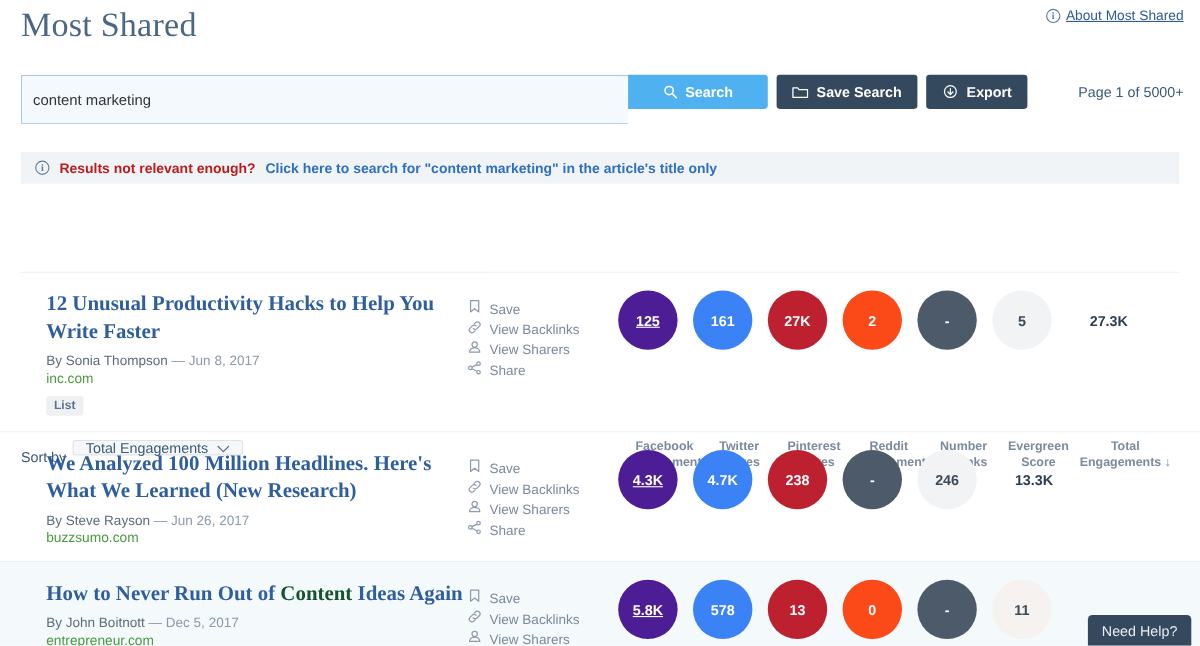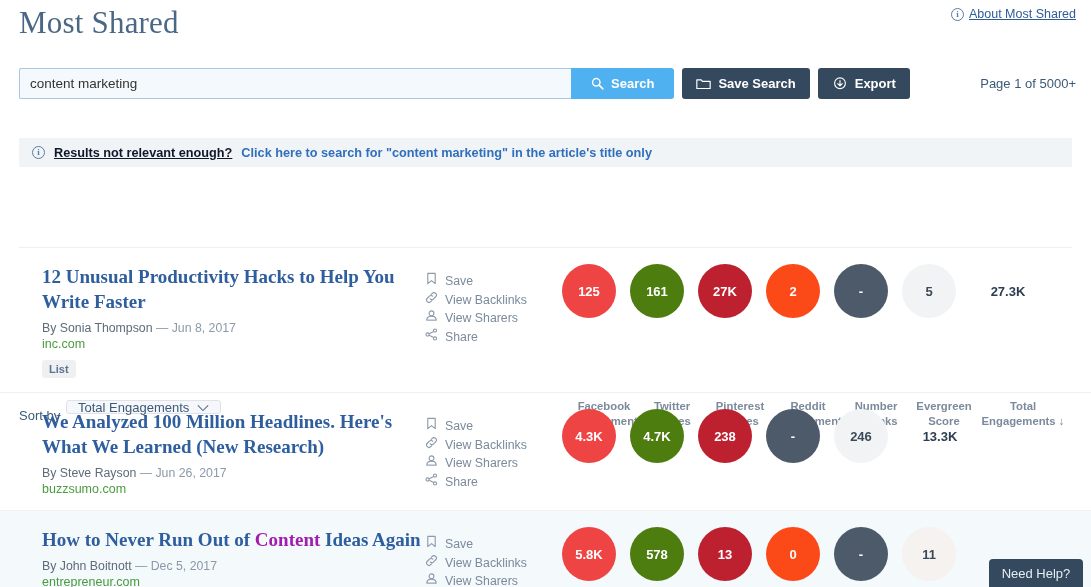--- a/index.html
+++ b/index.html
@@ -29,36 +29,36 @@
     display:inline-flex; align-items:center; justify-content:center;
     width: 13px; height: 13px; border-radius: 50%;
     border: 1px solid #5c7ca5; color: #5c7ca5;
     font-size: 9px; font-family: "Liberation Serif", serif; line-height: 1;
     font-weight: 700;
   }
 
   
   .search-row { position: absolute; left: 19px; top: 68px; display: flex; align-items: stretch; }
   .search-input {
-    width: 552px; height: 31px;
+    width: 552px; height: 45px;
     border: 1px solid #a9c6e2; border-right: none;
     background: #f4f9fd;
     padding: 0 10px;
     font-size: 13.5px; color: #333;
     font-family: "Liberation Sans", sans-serif;
     outline: none;
     border-radius: 2px 0 0 2px;
   }
   .btn {
     height: 31px; display: inline-flex; align-items: center; justify-content: center;
     gap: 7px; padding: 0 14px; font-size: 13px; font-weight: 700;
     color: #fff; border: none; border-radius: 3px; cursor: pointer;
     font-family: "Liberation Sans", sans-serif; white-space: nowrap;
   }
-  .btn-search { background: #4fb1f0; border-radius: 0 3px 3px 0; padding: 0 20px; }
+  .btn-search { background: #4fb1f0; border-radius: 0 3px 3px 0; padding: 0 32px; }
   .btn-dark { background: #34495e; margin-left: 8px; }
   .btn svg { display:block; }
 
   .page-count {
     position: absolute; right: 15px; top: 76px;
     font-size: 13px; color: #3c5a77;
   }
 
   .adv-search {
     position: absolute; left: 19px; top: 110px;
@@ -69,21 +69,21 @@
 
   
   .banner {
     position: absolute; left: 19px; top: 138px;
     width: 1053px; height: 29px;
     background: #f1f4f7;
     display: flex; align-items: center; gap: 9px;
     padding: 0 13px;
     font-size: 12.7px; font-weight: 700;
   }
-  .banner .q { color: #0f172a; text-decoration: underline; }
+  .banner .q { color: #b91c1c; }
   .banner .a { color: #2f6fbc; text-align: right; }
 
   
   .sortbar { position: absolute; left: 0; top: 196px; width: 1091px; height: 52px; }
   .sort-label {
     position: absolute; left: 19px; top: 212px;
     font-size: 13px; font-weight: 400; color: #3c5a77;
   }
   .sort-select {
     position: absolute; left: 66px; top: 204px;
@@ -112,21 +112,21 @@
     border-bottom: 1px solid #eef0f2;
     display: flex; align-items: flex-start;
   }
   .row.hl { background: #f4f9fc; }
   .row-main { width: 425px; padding: 16px 0 14px 42px; }
   .res-title {
     font-family: "Liberation Serif", serif;
     font-size: 19px; font-weight: 700; line-height: 25px;
     color: #2e5e9e; cursor: pointer;
   }
-  .res-title b { font-weight: 700; color: #a21caf; }
+  .res-title b { font-weight: 700; color: #14532d; }
   .res-meta { margin-top: 7px; font-size: 12.3px; color: #8c99a8; }
   .res-meta .by { color: #5d6b7a; }
   .res-domain { margin-top: 2px; font-size: 12.5px; color: #4a9b3e; cursor: pointer; }
   .tag {
     display: inline-block; margin-top: 9px;
     background: #eef0f2; color: #5d7290;
     font-size: 11px; font-weight: 700;
     padding: 3px 7px; border-radius: 3px;
   }
 
@@ -139,22 +139,22 @@
   .action svg { flex: none; }
 
   .metrics { flex: 1; display: flex; align-items: center; padding-top: 16px; }
   .metric { width: 68px; display: flex; justify-content: center; }
   .metric.total { width: 90px; display:flex; justify-content:center; }
   .bubble {
     width: 54px; height: 54px; border-radius: 50%;
     display: flex; align-items: center; justify-content: center;
     font-size: 13px; font-weight: 700; color: #ffffff;
   }
-  .bubble.fb { background: #ef4444; }
-  .bubble.tw { background: #4d7c0f; }
+  .bubble.fb { background: #4c1d95; text-decoration: underline; }
+  .bubble.tw { background: #3b82f6; }
   .bubble.pi { background: #bd2130; }
   .bubble.rd { background: #fb4a17; }
   .bubble.lk { background: #4c5a69; }
   .bubble.ev { background: #f1f3f4; color: #3c4a58; }
   .bubble.tot { background: transparent; color: #2c3e50; font-size: 13px; width: 90px; }
   .row.hl .bubble.ev { background: #f5f2f0; }
   .row.hl .bubble.tot { background: #ffffff; }
 
   
   .need-help {

